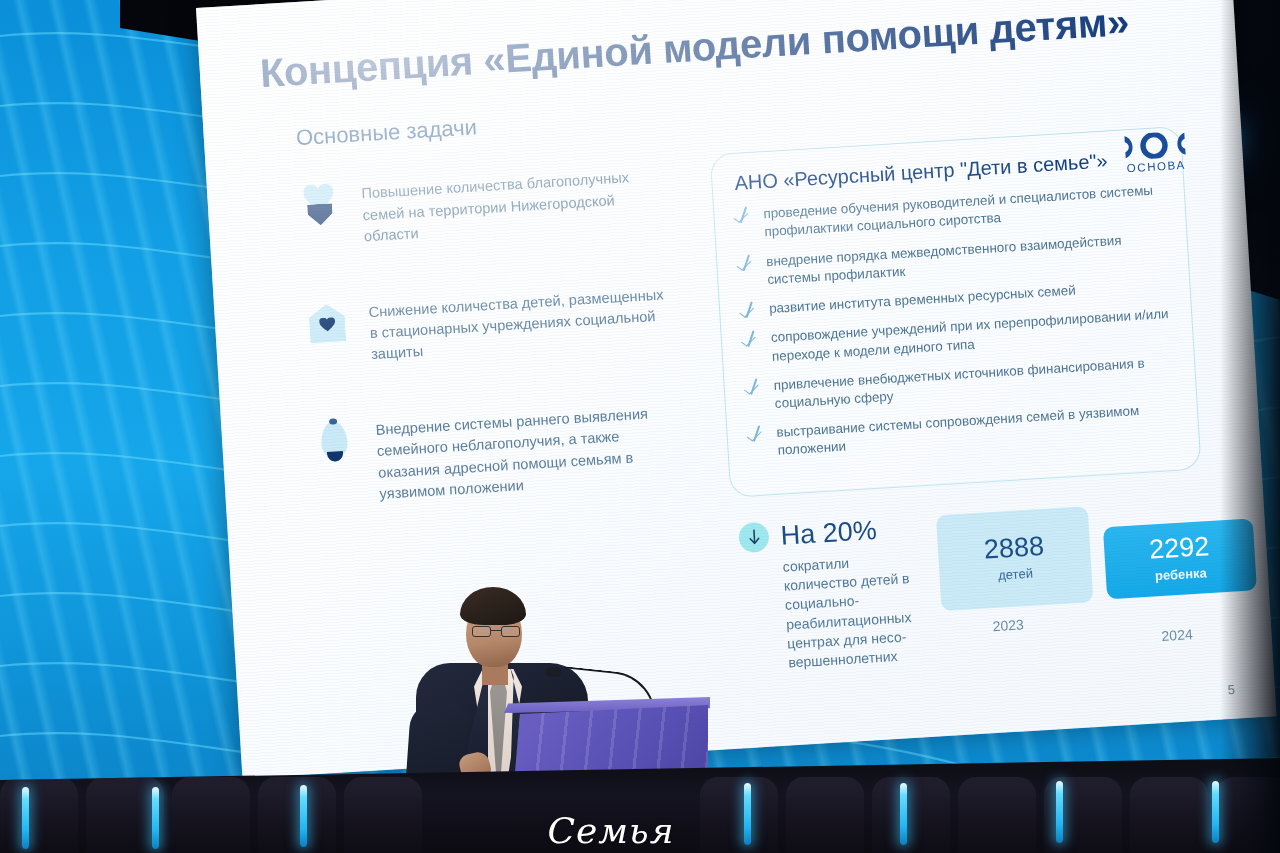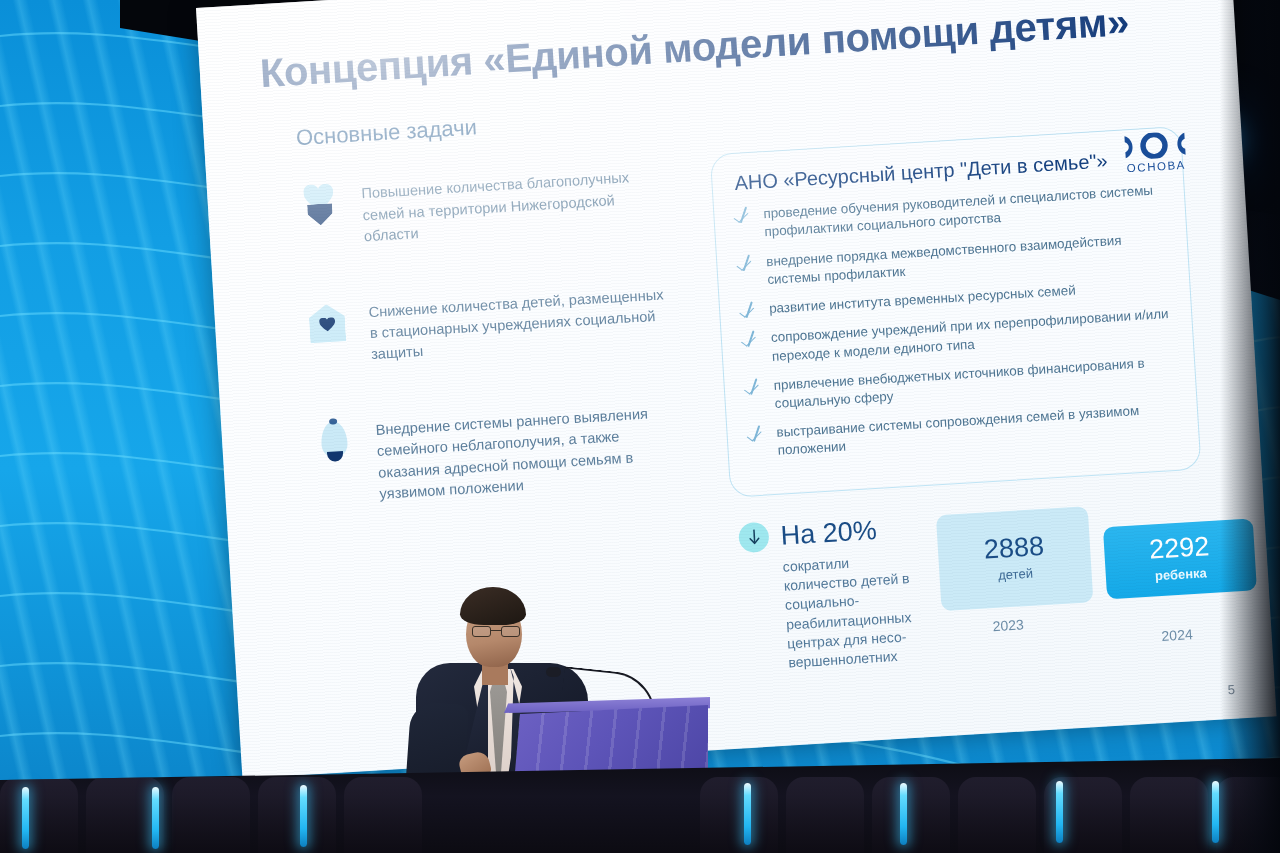--- a/index.html
+++ b/index.html
@@ -732,20 +732,21 @@
           <span class="lens r"></span>
       </div>
       <div class="hand"></div>
     </div>
 
     <div class="mic-stem"></div>
     <div class="mic-head"></div>
 
     <div class="podium-top"></div>
     <div class="podium"></div>
+    <div class="podium-word">Семья</div>
   </div>
 
   <div class="stage-skirt">
     <div class="skirt-panel" style="left:0px;"></div>
     <div class="skirt-panel" style="left:86px;"></div>
     <div class="skirt-panel" style="left:172px;"></div>
     <div class="skirt-panel" style="left:258px;"></div>
     <div class="skirt-panel" style="left:344px;"></div>
     <div class="skirt-panel" style="left:700px;"></div>
     <div class="skirt-panel" style="left:786px;"></div>

